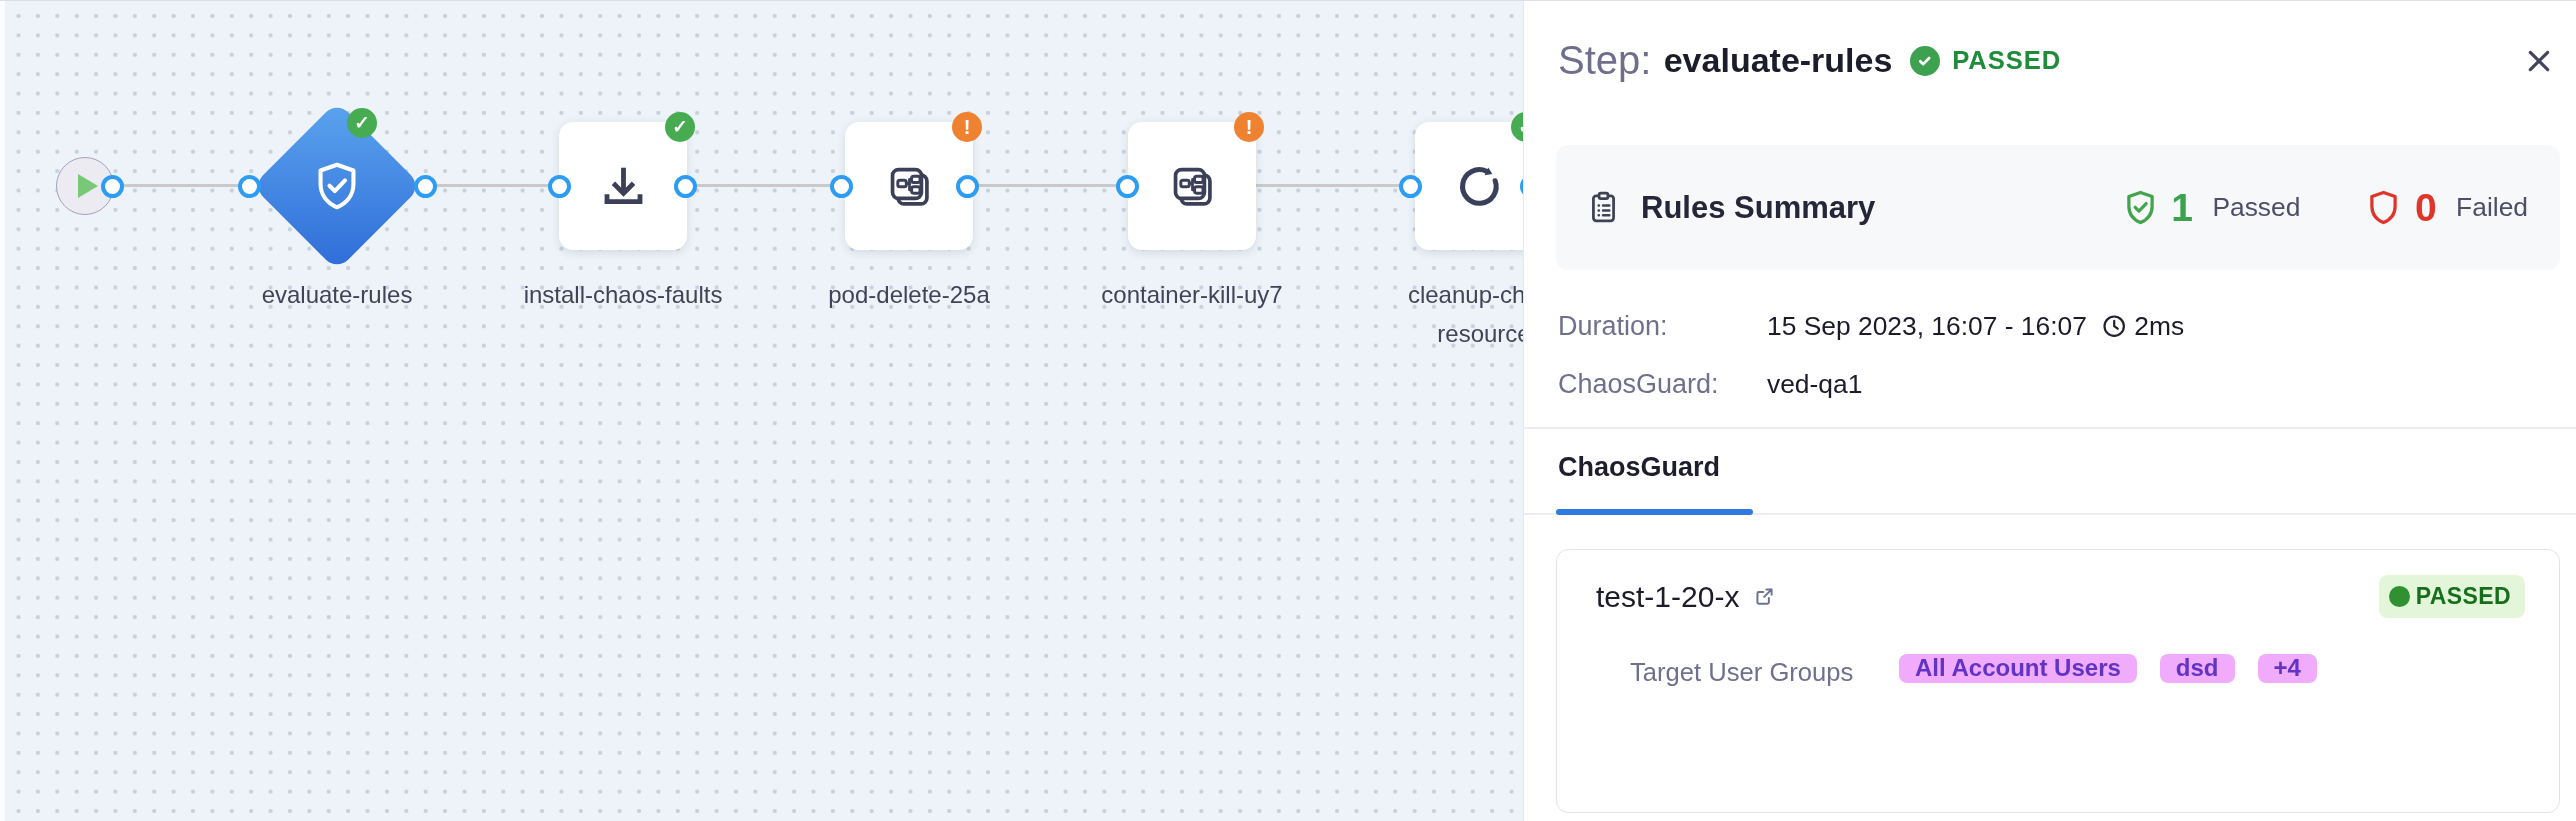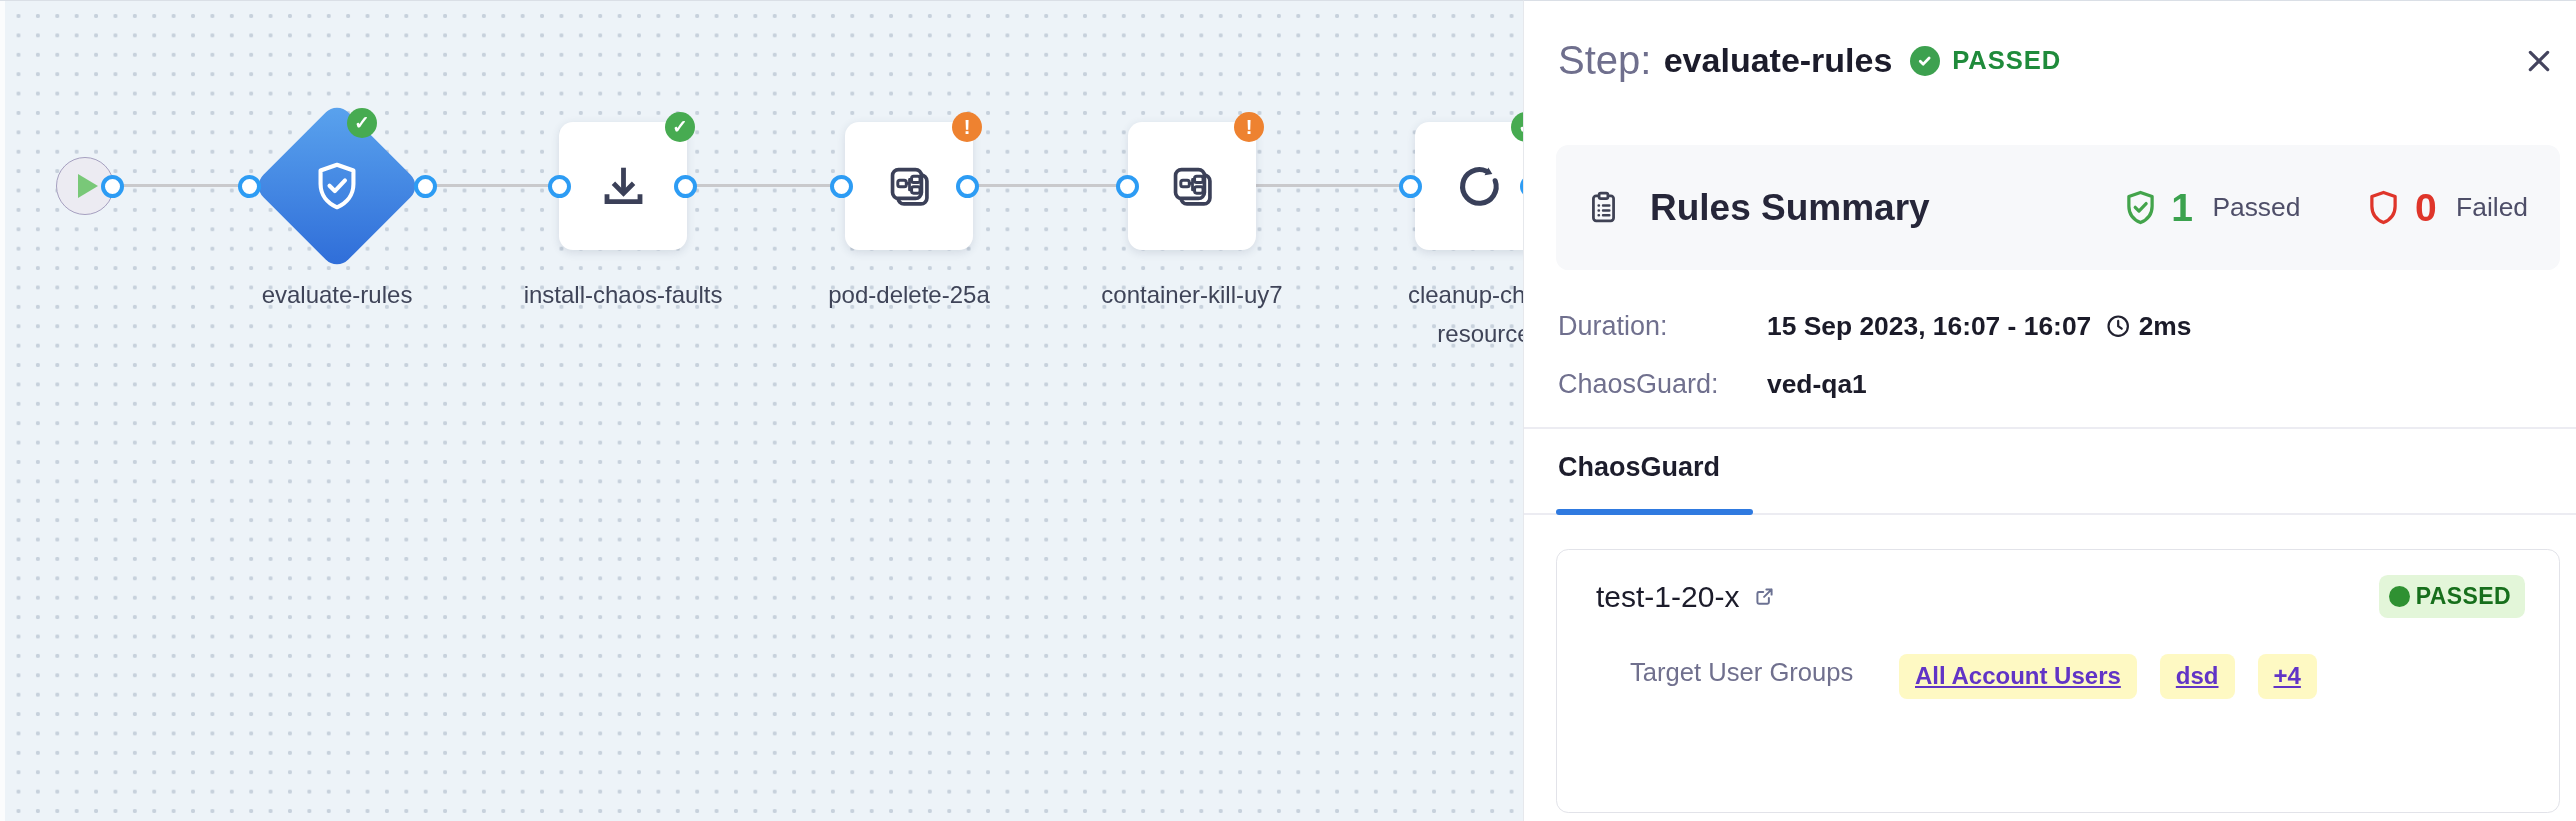--- a/index.html
+++ b/index.html
@@ -68,31 +68,31 @@
   .step-name { font-size:34px; font-weight:700; color:#1c1c2b; margin-left:12.3px; }
   .hdr-check { width:30px; height:30px; border-radius:50%; background:#3da14f;
     margin-left:17.6px; display:flex; align-items:center; justify-content:center; flex:none; }
   .hdr-status { font-size:25.6px; font-weight:700; color:#1f8b3b; letter-spacing:0.9px; margin-left:12.3px; }
   .close-btn { margin-left:auto; width:35px; height:35px; display:flex;
     align-items:center; justify-content:center; cursor:pointer; }
 
   .rules-box { position:absolute; left:32px; right:16px; top:144px; height:125px;
     background:#f7f8fa; border-radius:12.3px; display:flex; align-items:center;
     padding:0 32px 0 28px; }
-  .rules-title { font-size:37px; font-weight:600; color:#262639; margin-left:27px; }
+  .rules-title { font-size:31px; font-weight:600; color:#262639; margin-left:18px; }
   .rules-right { margin-left:auto; display:flex; align-items:center; }
   .count-pass { font-size:39px; font-weight:700; color:#3ba24e; margin-left:10.6px; }
   .count-fail { font-size:39px; font-weight:700; color:#df352a; margin-left:10.6px; }
   .count-label { font-size:26.4px; color:#4e4e68; margin-left:19.4px; }
   .gap-failed { margin-left:63px; }
 
   .meta { position:absolute; left:34px; top:307px; display:grid;
     grid-template-columns:209px auto; row-gap:21px; align-items:center; }
   .meta-label { font-size:27px; color:#70708e; line-height:37px; }
-  .meta-value { font-size:26.4px; font-weight:700; color:#1b1b29; display:flex;
+  .meta-value { font-size:26.4px; font-weight:400; color:#1b1b29; display:flex;
     align-items:center; line-height:37px; }
   .clock-wrap { margin:0 7px 0 14px; display:flex; align-items:center; }
 
   .divider { position:absolute; left:0; right:0; height:1.8px; background:#ececf2; }
   .d1{top:426px} .d2{top:512px}
   .tab { position:absolute; left:34px; top:451px; font-size:27px; font-weight:700;
     color:#1d1d2c; cursor:pointer; }
   .tab-underline { position:absolute; left:32px; top:508px; width:197px; height:6.2px;
     background:#2f7ae0; border-radius:3.5px; }
 
@@ -108,22 +108,22 @@
   .pass-text { font-size:23px; font-weight:800; color:#176f1c; letter-spacing:0.4px; }
 
   .card-rows { position:absolute; left:73px; right:34px; top:102px; }
   .crow { display:grid; grid-template-columns:269px 1fr; align-items:start; }
   .crow + .crow { margin-top:23px; }
   .crow-label { font-size:25.6px; color:#70708e; line-height:41px; }
   .tw-line1 { font-size:25.6px; color:#1d1d2c; line-height:41px; }
   .tw-bold { font-weight:700; }
   .tw-line2 { font-size:25.6px; color:#2a2a3c; line-height:41px; margin-top:3.5px; }
   .pill-row { display:flex; align-items:center; gap:23px; margin-top:1.8px; }
-  .pill { background:#fef9c3; color:#6134c6; font-size:24px; font-weight:700;
-    border-radius:8px; padding:8px 16px; line-height:1.2;text-decoration:underline; }
+  .pill { background:#f0abfc; color:#6134c6; font-size:24px; font-weight:700;
+    border-radius:8px; padding:0 16px; line-height:1.2; }
 
   svg { display:block; }
 </style>
 </head>
 <body>
 
 <div class="canvas">
   <div class="canvas-left-strip"></div>
 
   <div class="edge e1"></div>

